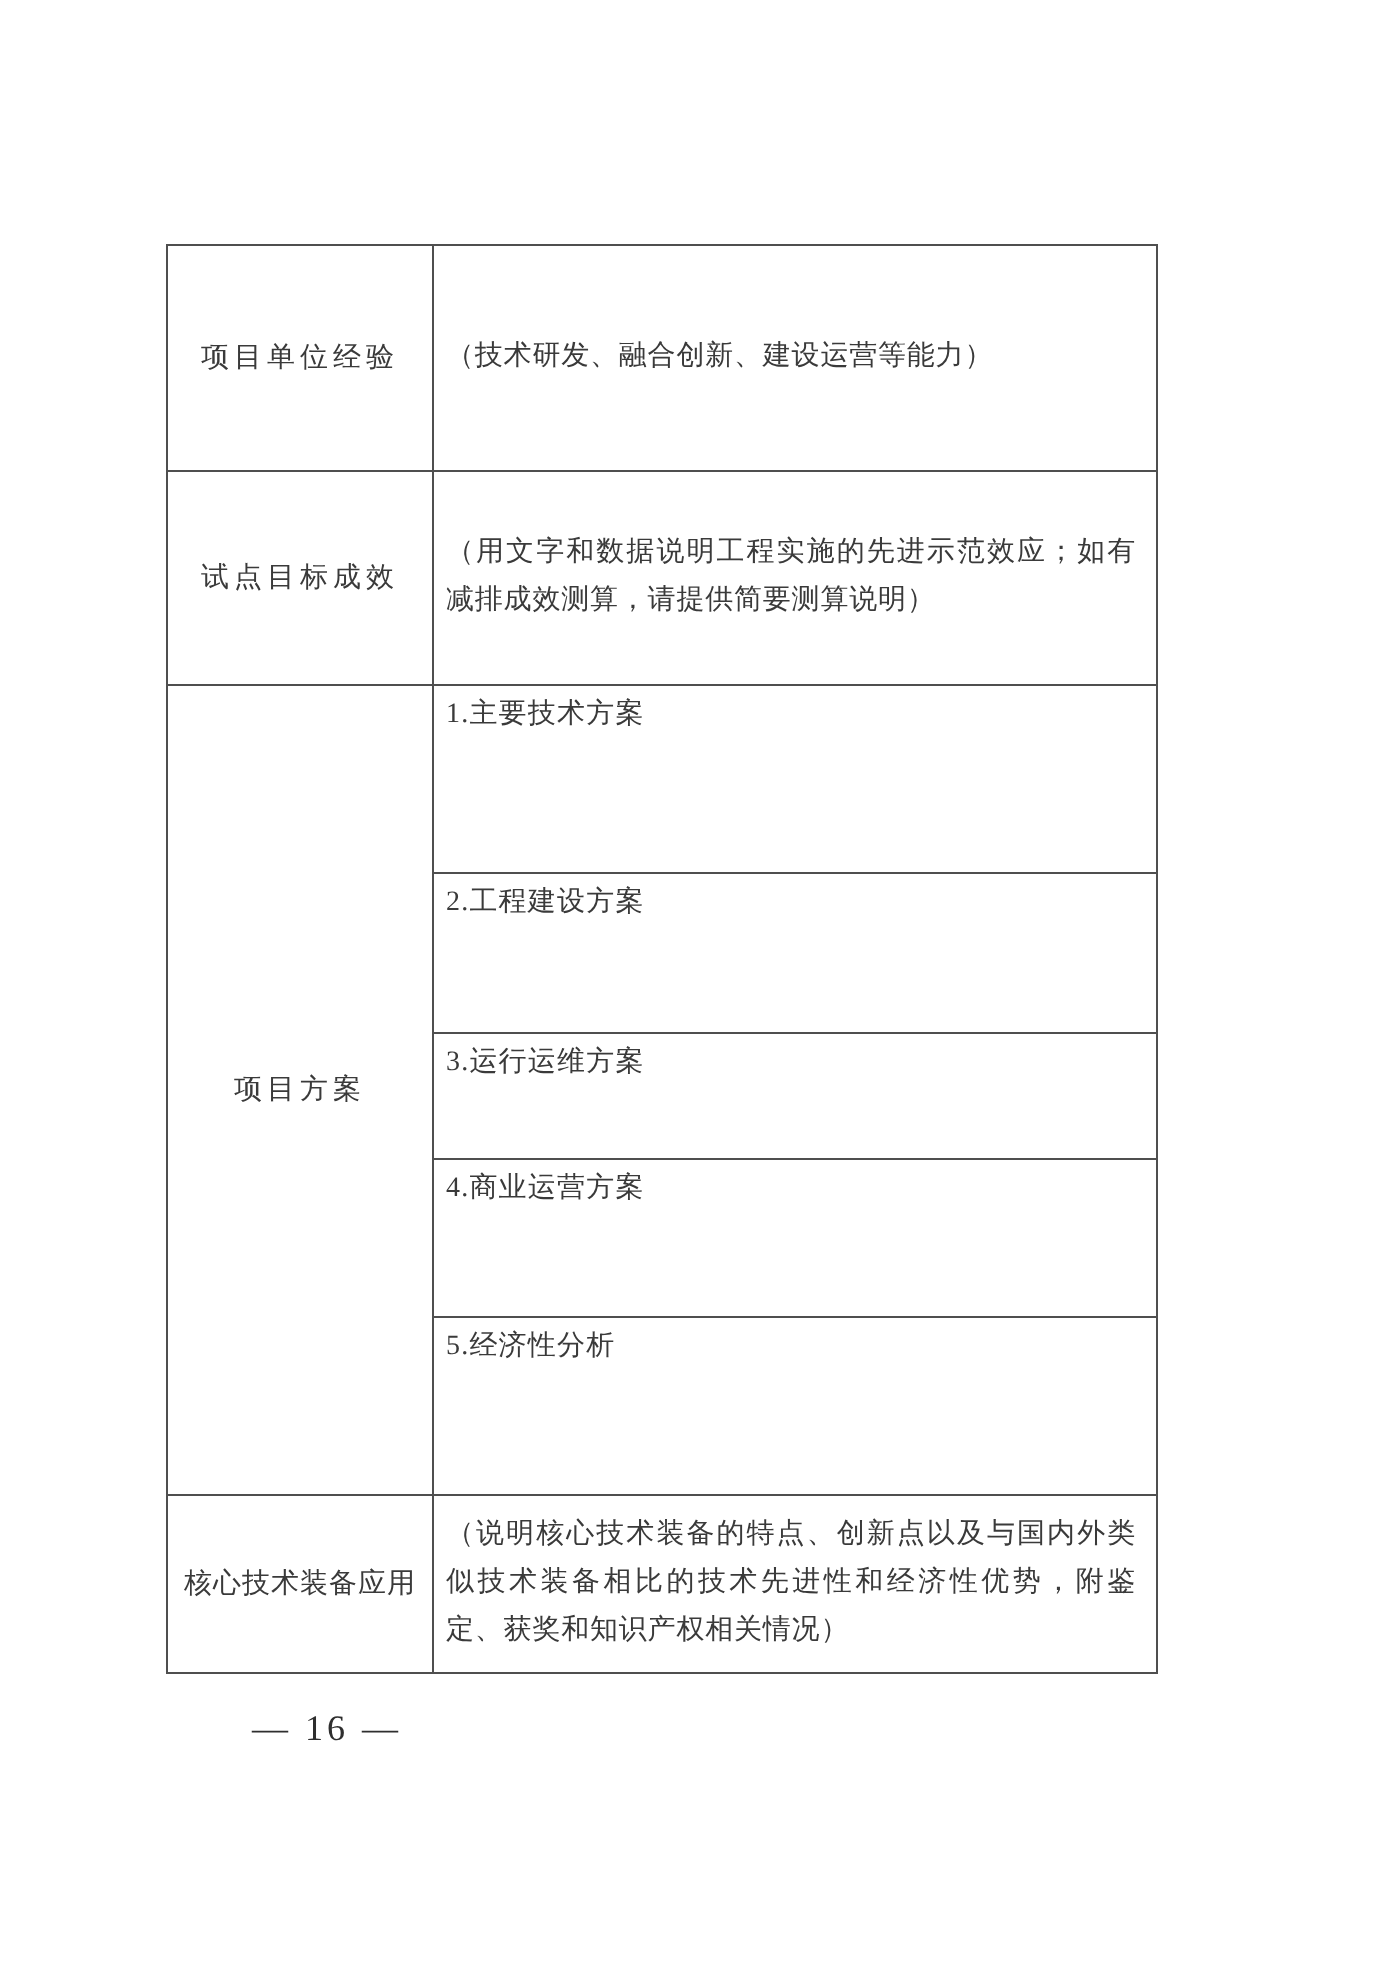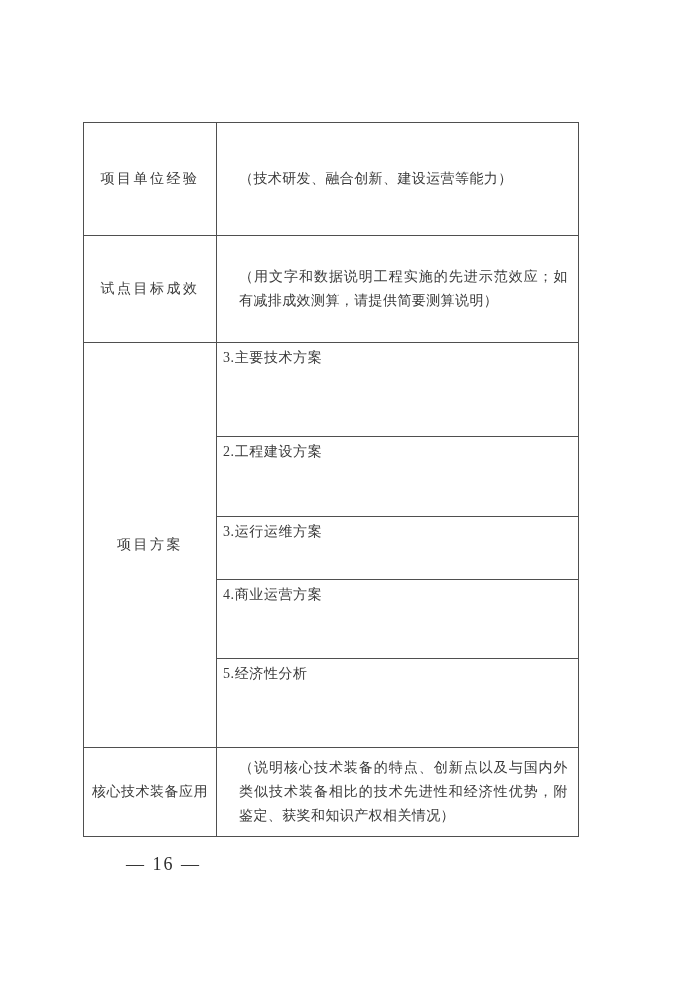--- a/index.html
+++ b/index.html
@@ -53,21 +53,21 @@
   td.label-cell {
     text-align: center;
     vertical-align: middle;
     letter-spacing: 2.5px;
     padding: 2px;
   }
   td.label-cell.wide-label { letter-spacing: 0.5px; }
 
   td.content-cell {
     vertical-align: middle;
-    padding: 8px 10px 8px 22px;
+    padding: 8px 10px 8px 6px;
     line-height: 24px;
     letter-spacing: 0.4px;
     text-align: justify;
   }
   td.subitem-cell {
     vertical-align: top;
     padding: 4px 10px 4px 6px;
     line-height: 22px;
     letter-spacing: 0.6px;
   }
@@ -125,21 +125,21 @@
         <td class="content-cell">（技术研发、融合创新、建设运营等能力）</td>
       </tr>
 
       <tr class="r-target">
         <td class="label-cell">试点目标成效</td>
         <td class="content-cell">（用文字和数据说明工程实施的先进示范效应；如有减排成效测算，请提供简要测算说明）</td>
       </tr>
 
       <tr class="r-plan-1">
         <td class="label-cell" rowspan="5">项目方案</td>
-        <td class="subitem-cell">3.主要技术方案</td>
+        <td class="subitem-cell">1.主要技术方案</td>
       </tr>
       <tr class="r-plan-2">
         <td class="subitem-cell">2.工程建设方案</td>
       </tr>
       <tr class="r-plan-3">
         <td class="subitem-cell">3.运行运维方案</td>
       </tr>
       <tr class="r-plan-4">
         <td class="subitem-cell">4.商业运营方案</td>
       </tr>

